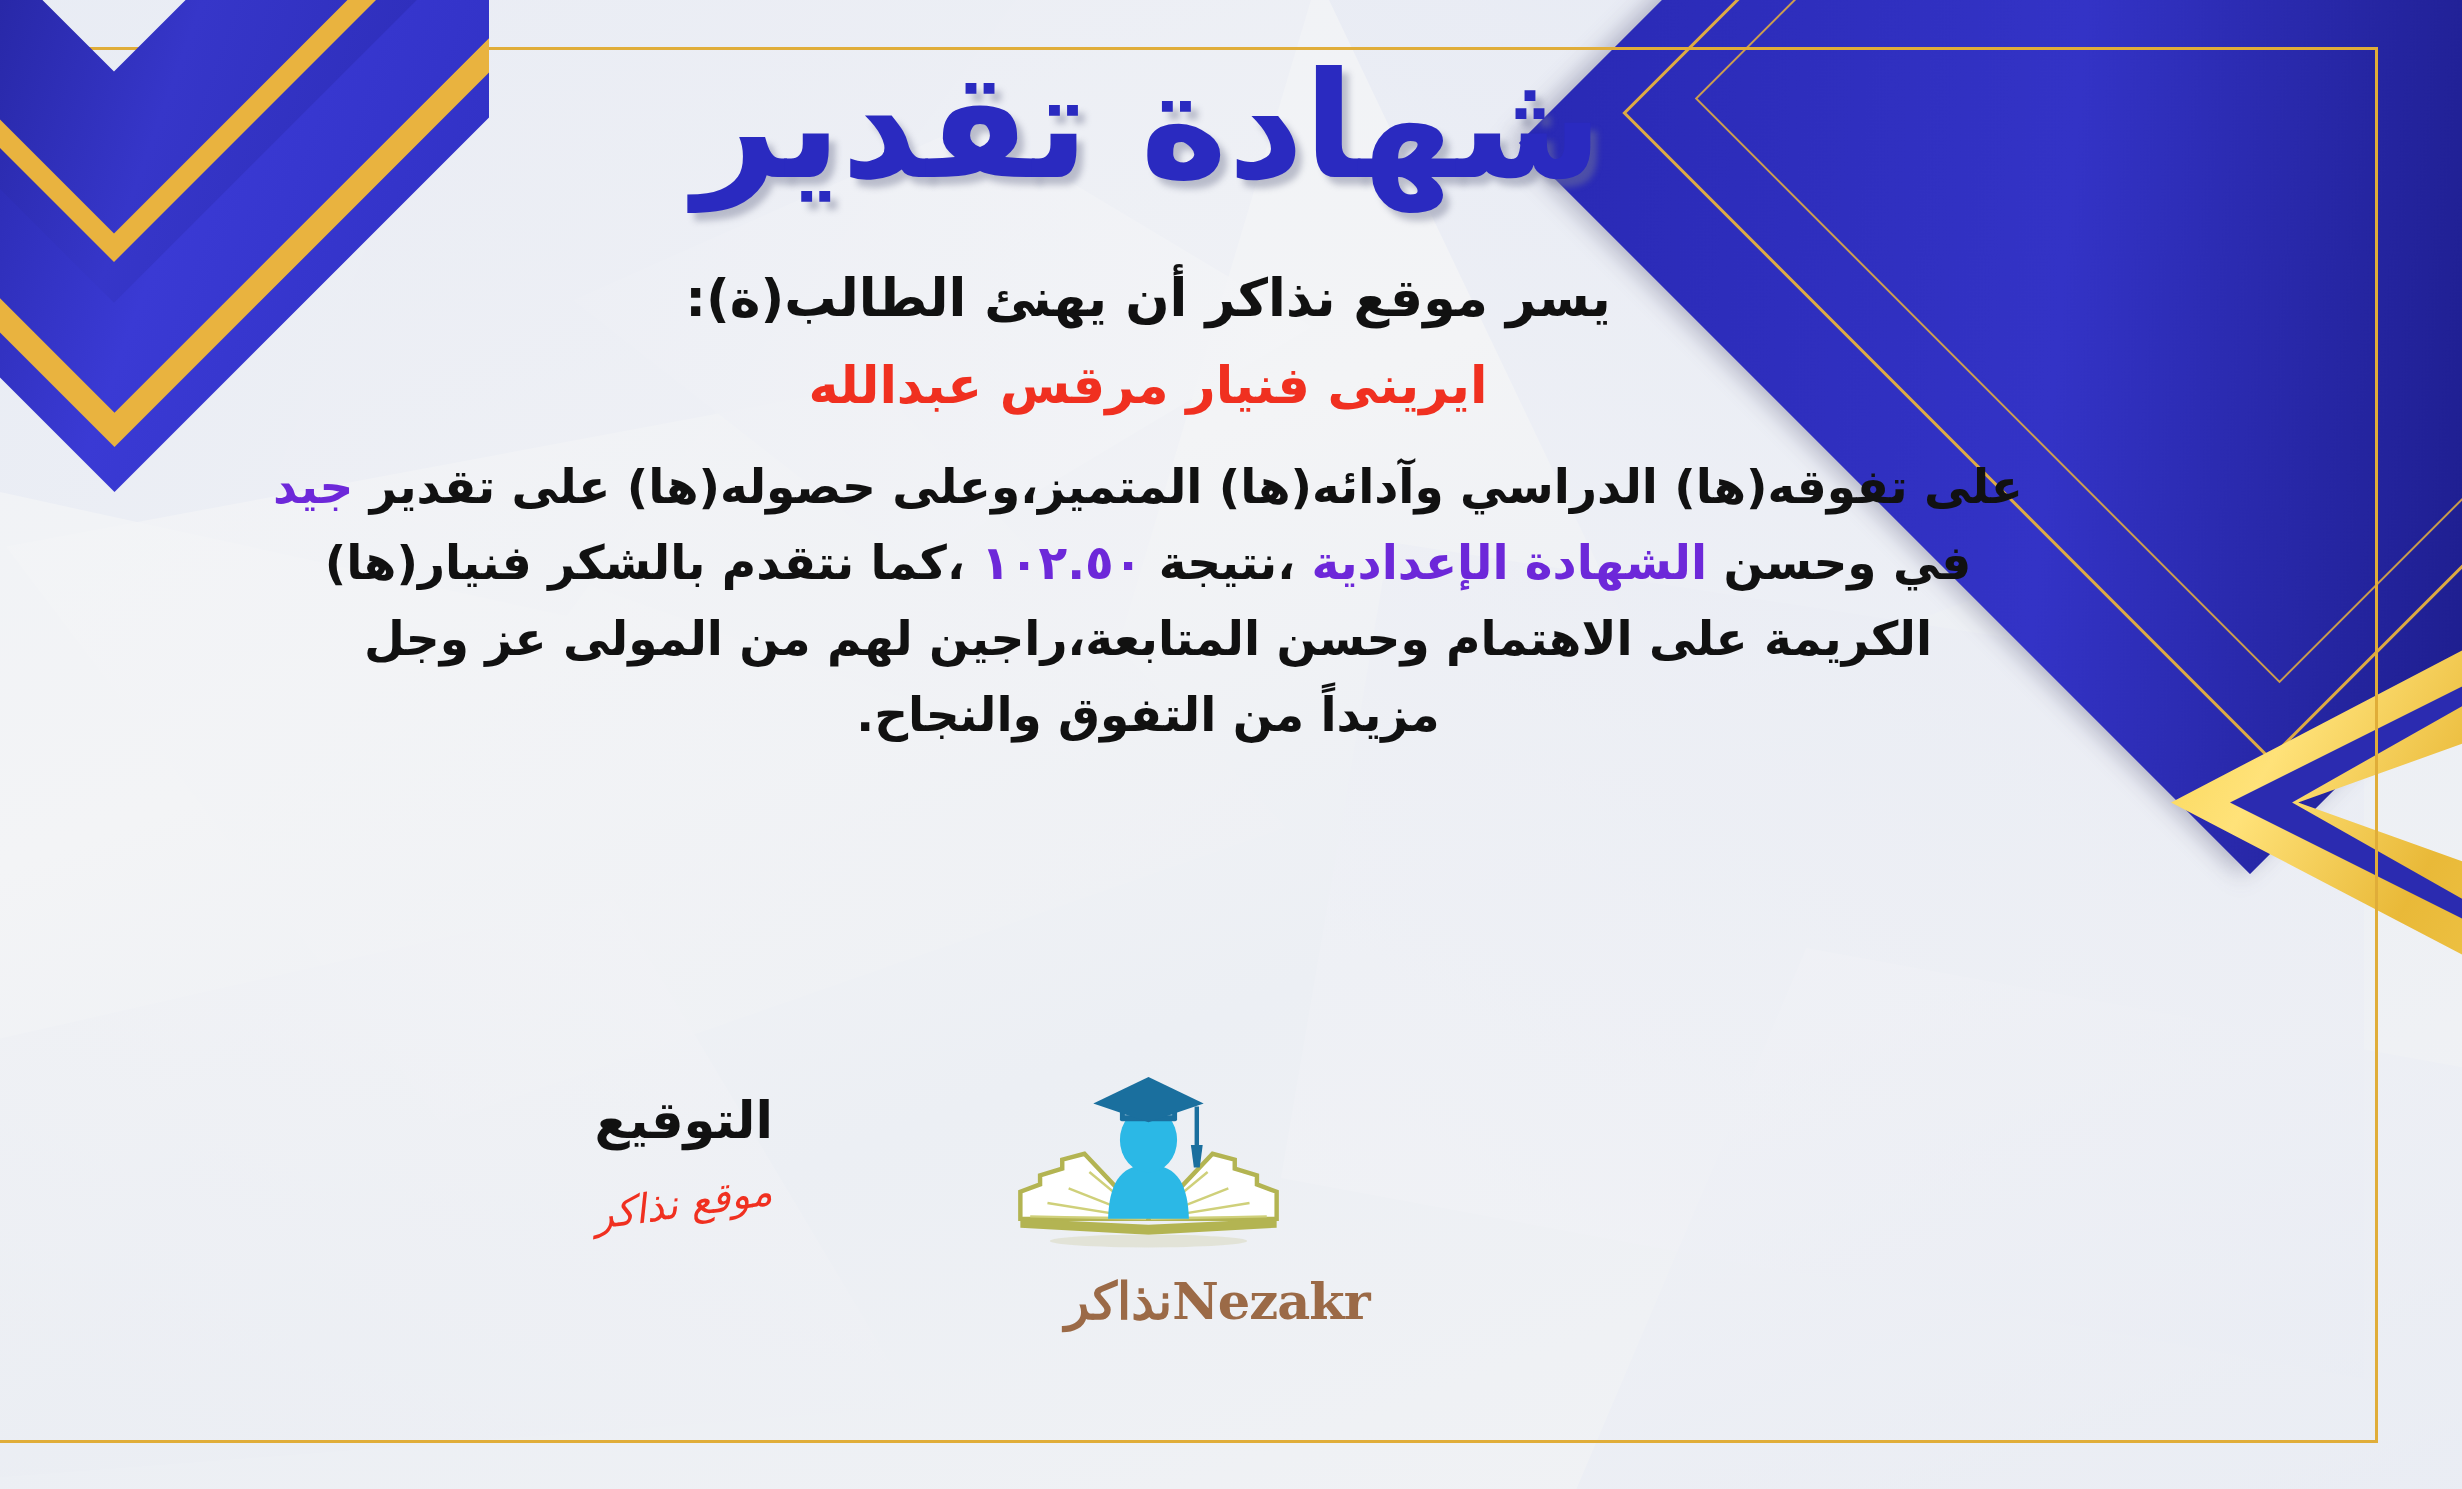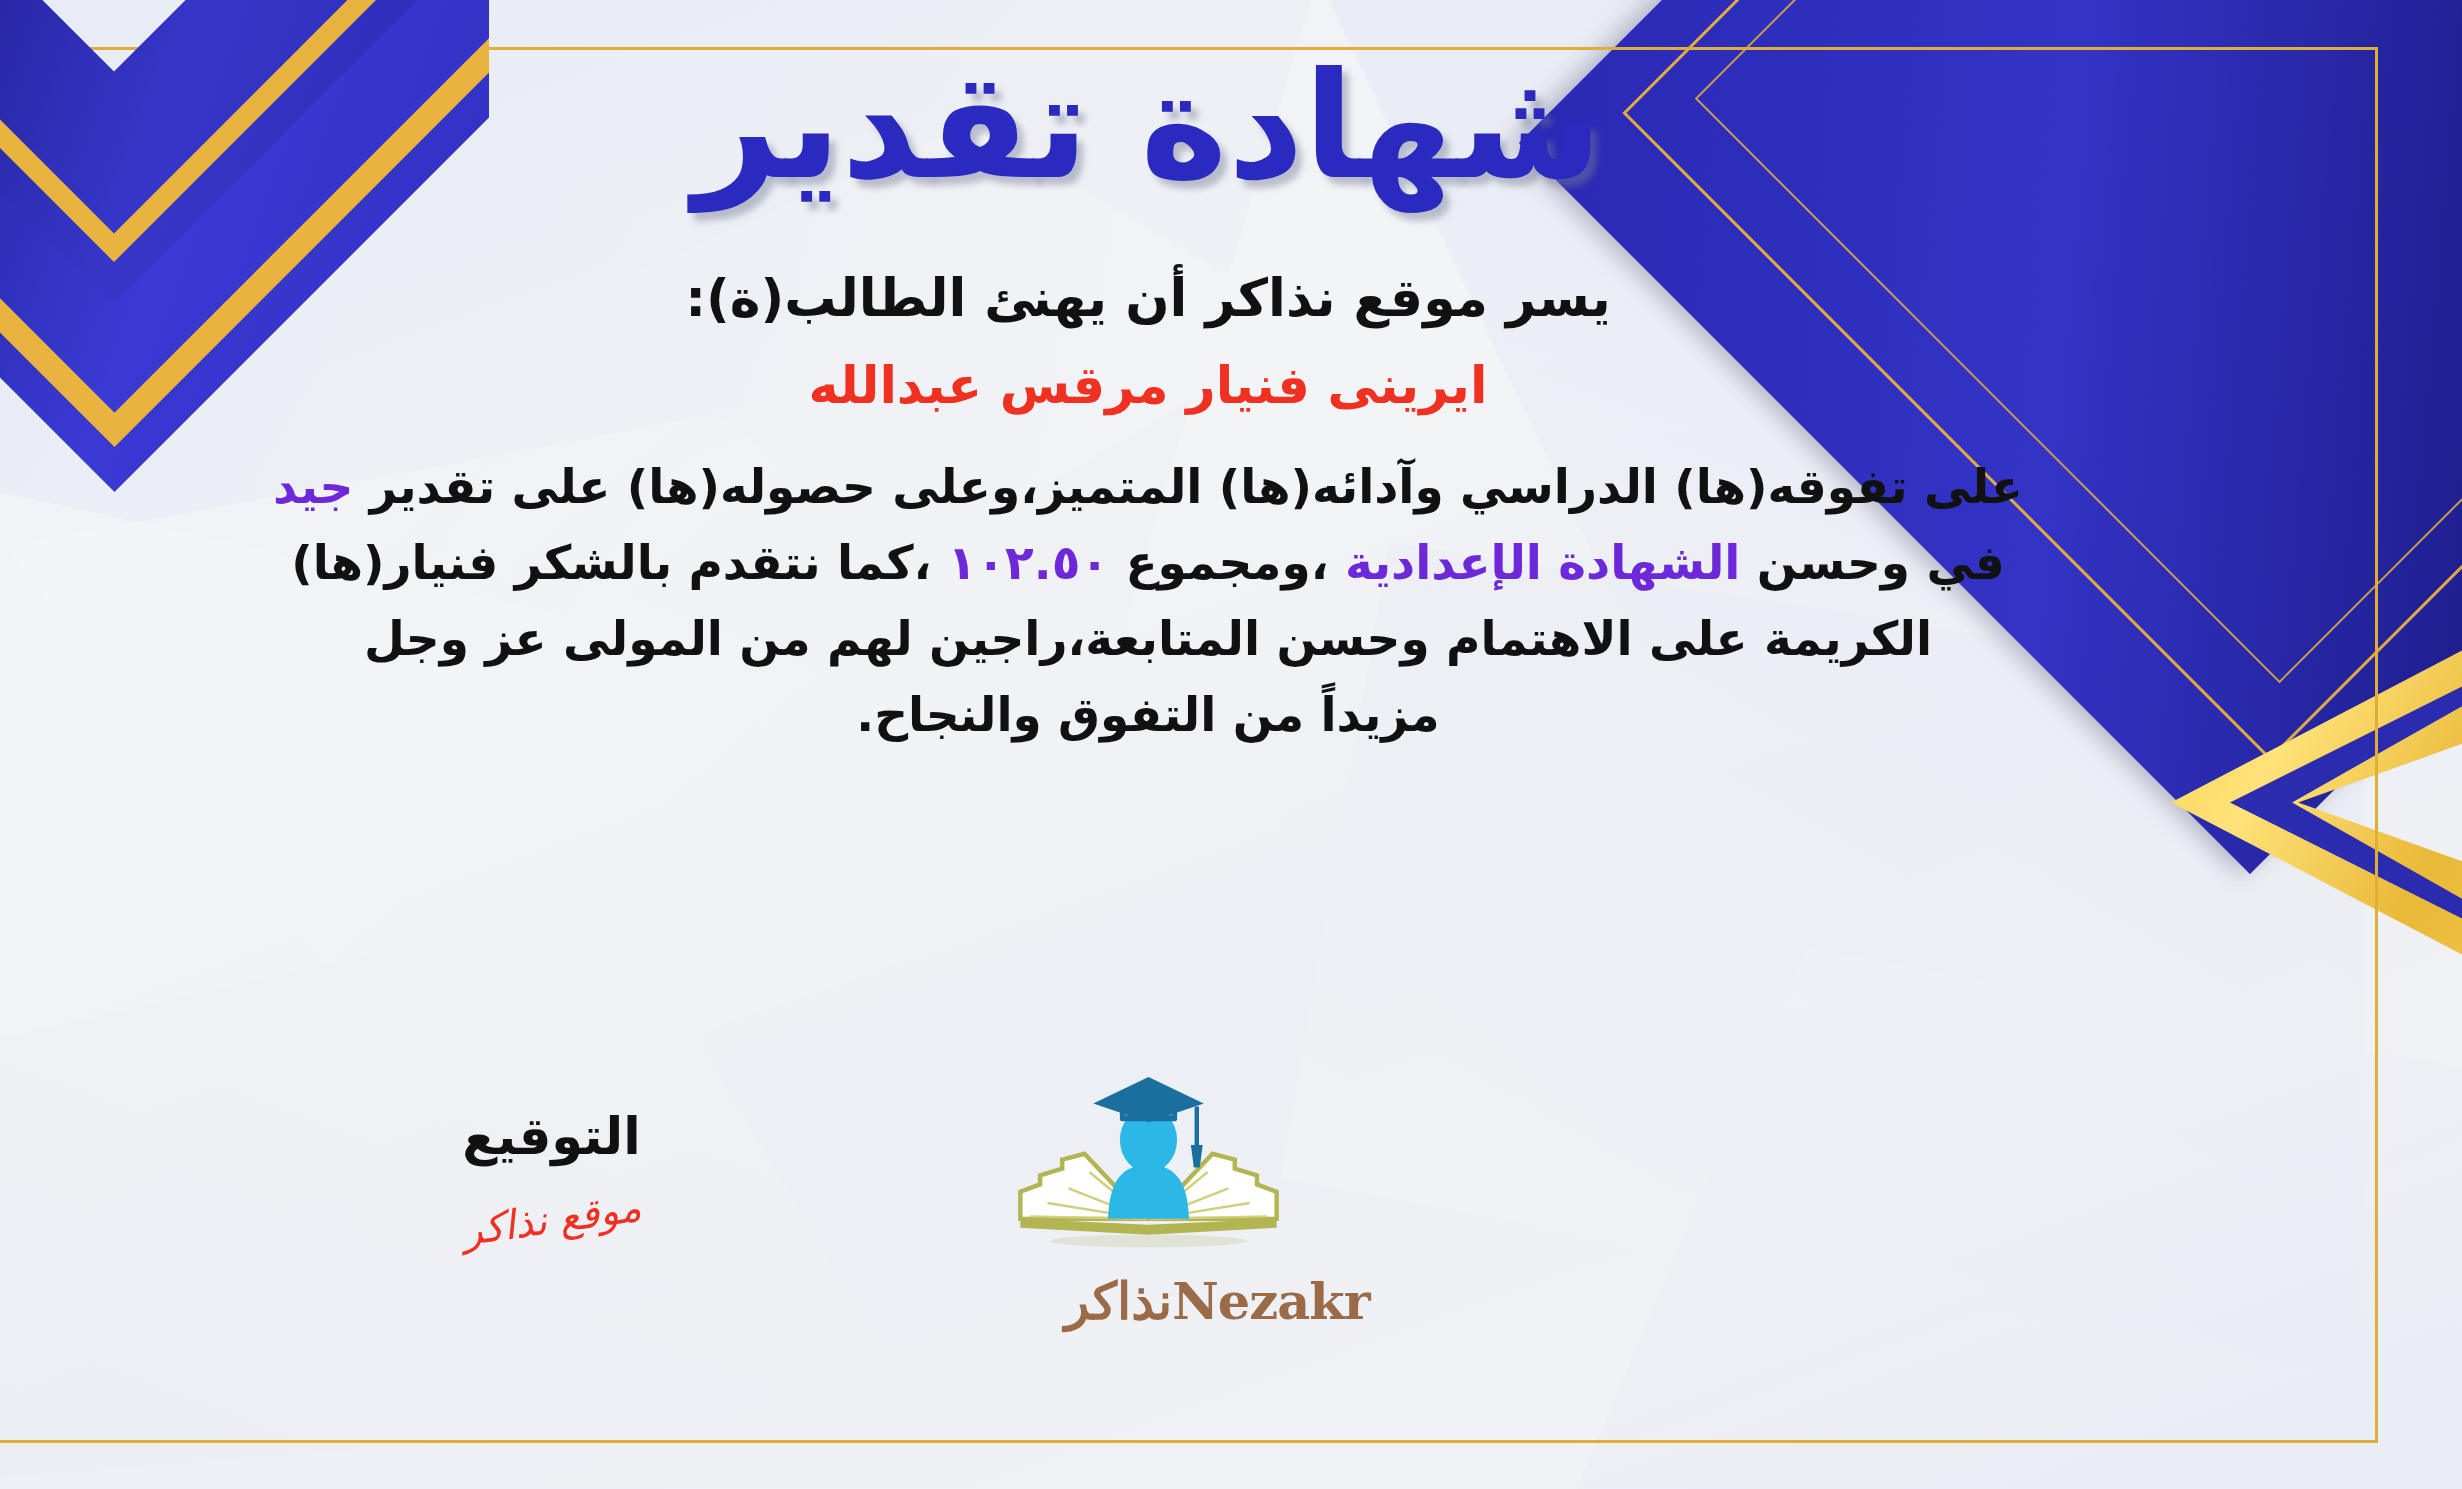--- a/index.html
+++ b/index.html
@@ -234,23 +234,22 @@
 
   
   .footer {
     position: absolute;
     left: 0; right: 0; bottom: 94px;
     height: 305px;
   }
   .signature-area {
     position: absolute;
     right: 1689px;
-    top: 16px;
+    top: 0;
     width: 443px;
-    text-align: center;
     direction: rtl;
   }
   .signature-label {
     font-size: 51px;
     font-weight: 600;
     color: #111111;
   }
   .signature-mark {
     margin-top: 29.5px;
     font-size: 40px;
@@ -336,21 +335,21 @@
       <div class="para line-mt1">
 
         <span class="ln ln-2">
           <span>على تفوقه(ها) الدراسي وآدائه(ها) المتميز،وعلى حصوله(ها) على تقدير</span>
           <span class="red">جيد</span>
         </span>
 
         <span class="ln ln-2">
           <span>في وحسن</span>
           <span class="red">الشهادة الإعدادية</span>
-          <span>،ومجموع</span>
+          <span>،نتيجة</span>
           <span class="red">١٠٢.٥٠</span>
           <span>،كما نتقدم بالشكر فنيار(ها)</span>
         </span>
 
         <span class="ln center-line">الكريمة على الاهتمام وحسن المتابعة،راجين لهم من المولى عز وجل</span>
 
         <span class="ln center-line">مزيداً من التفوق والنجاح.</span>
       </div>
     </div>
   </div>

